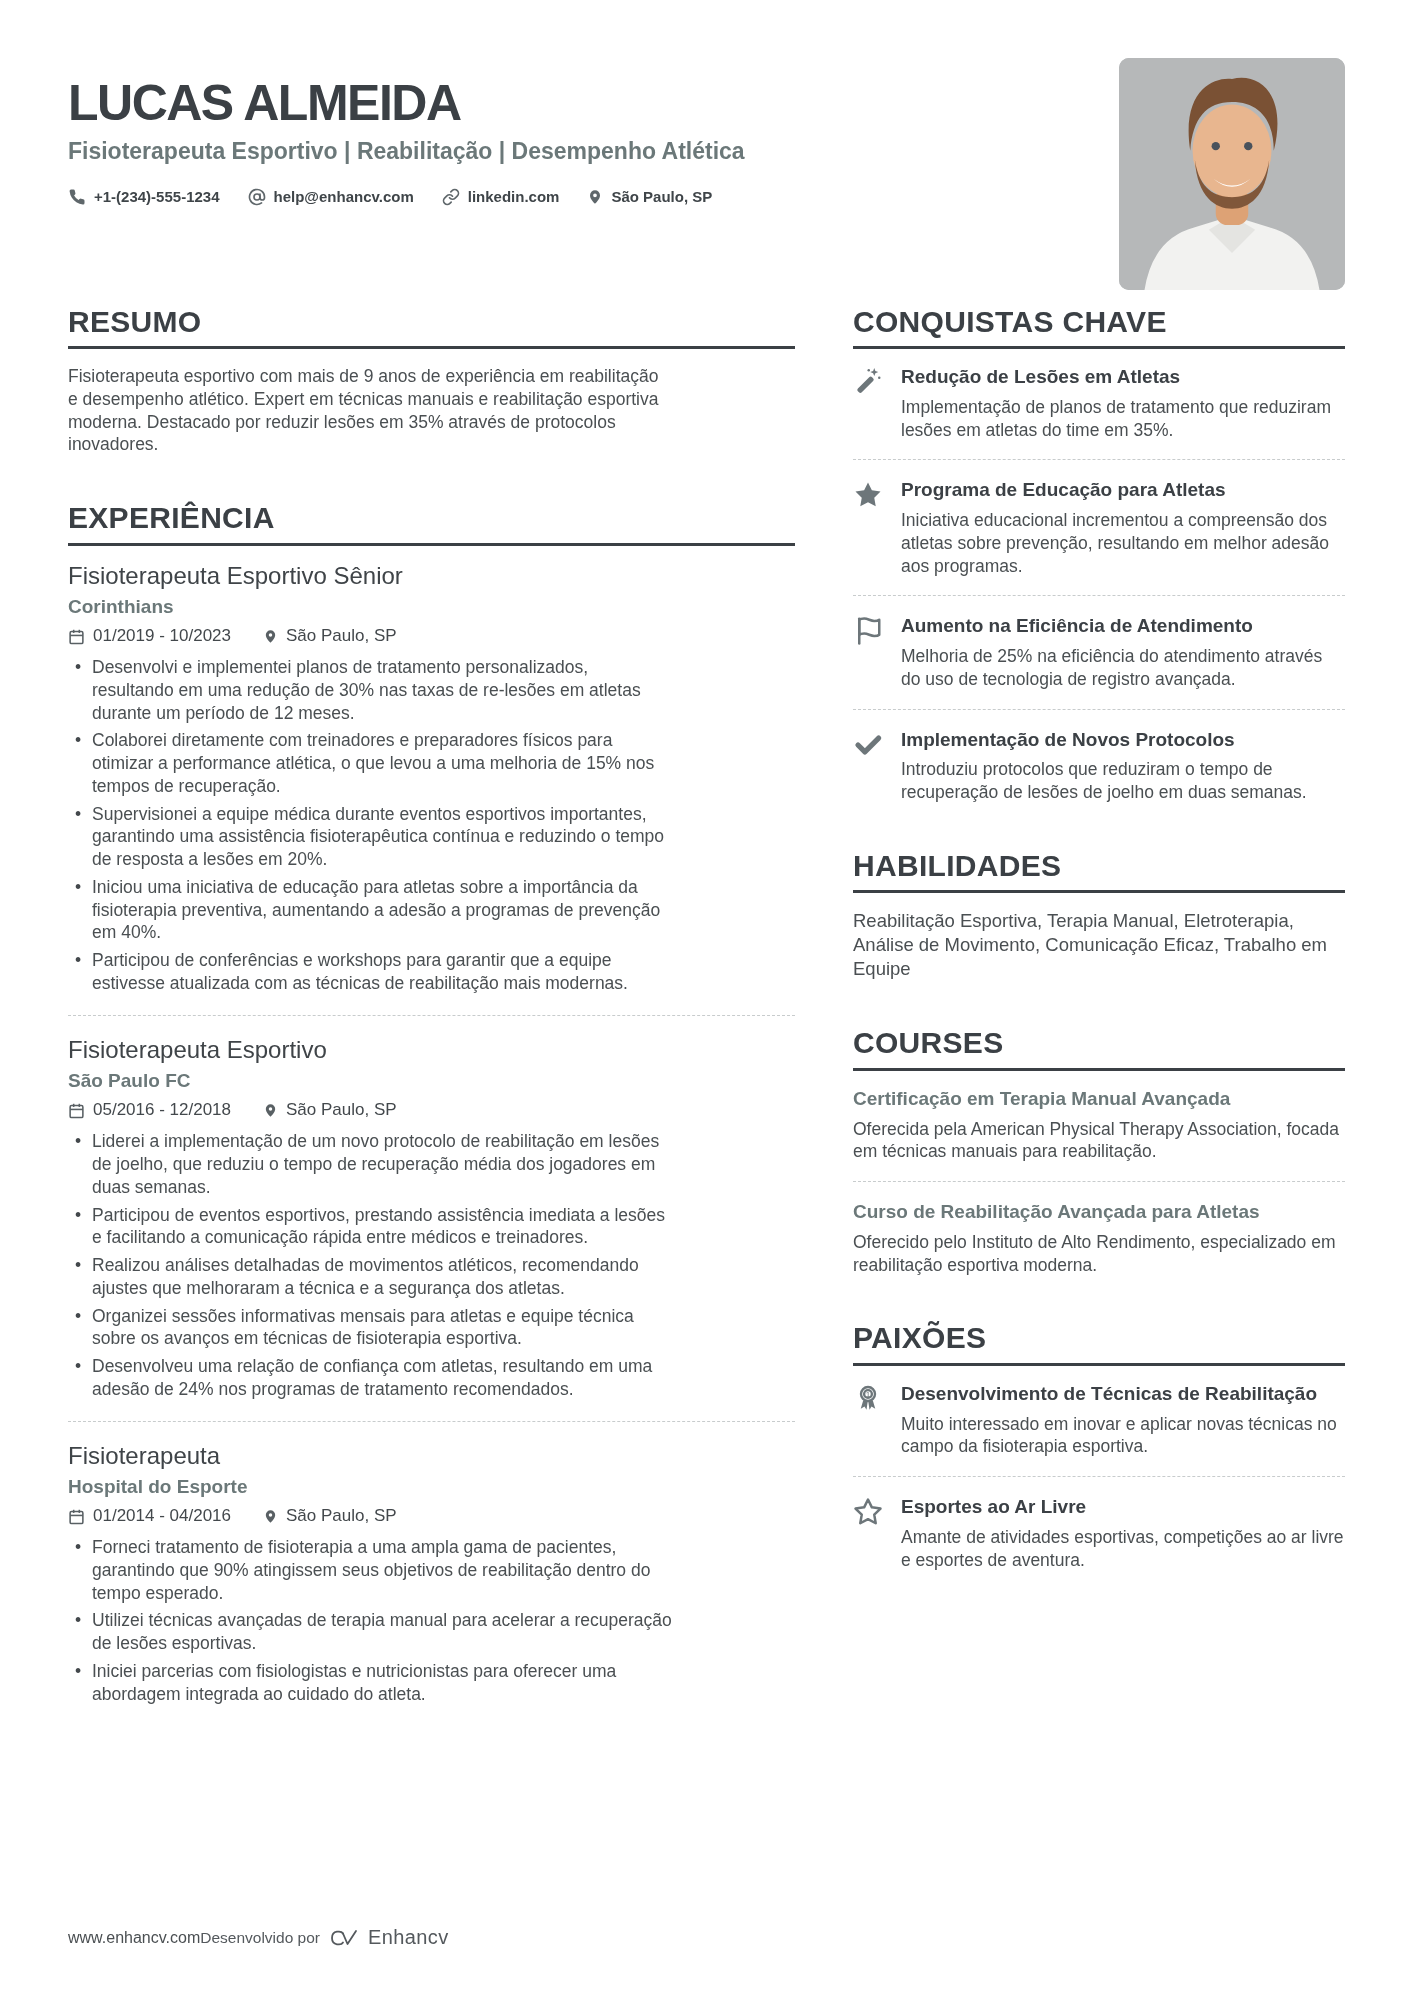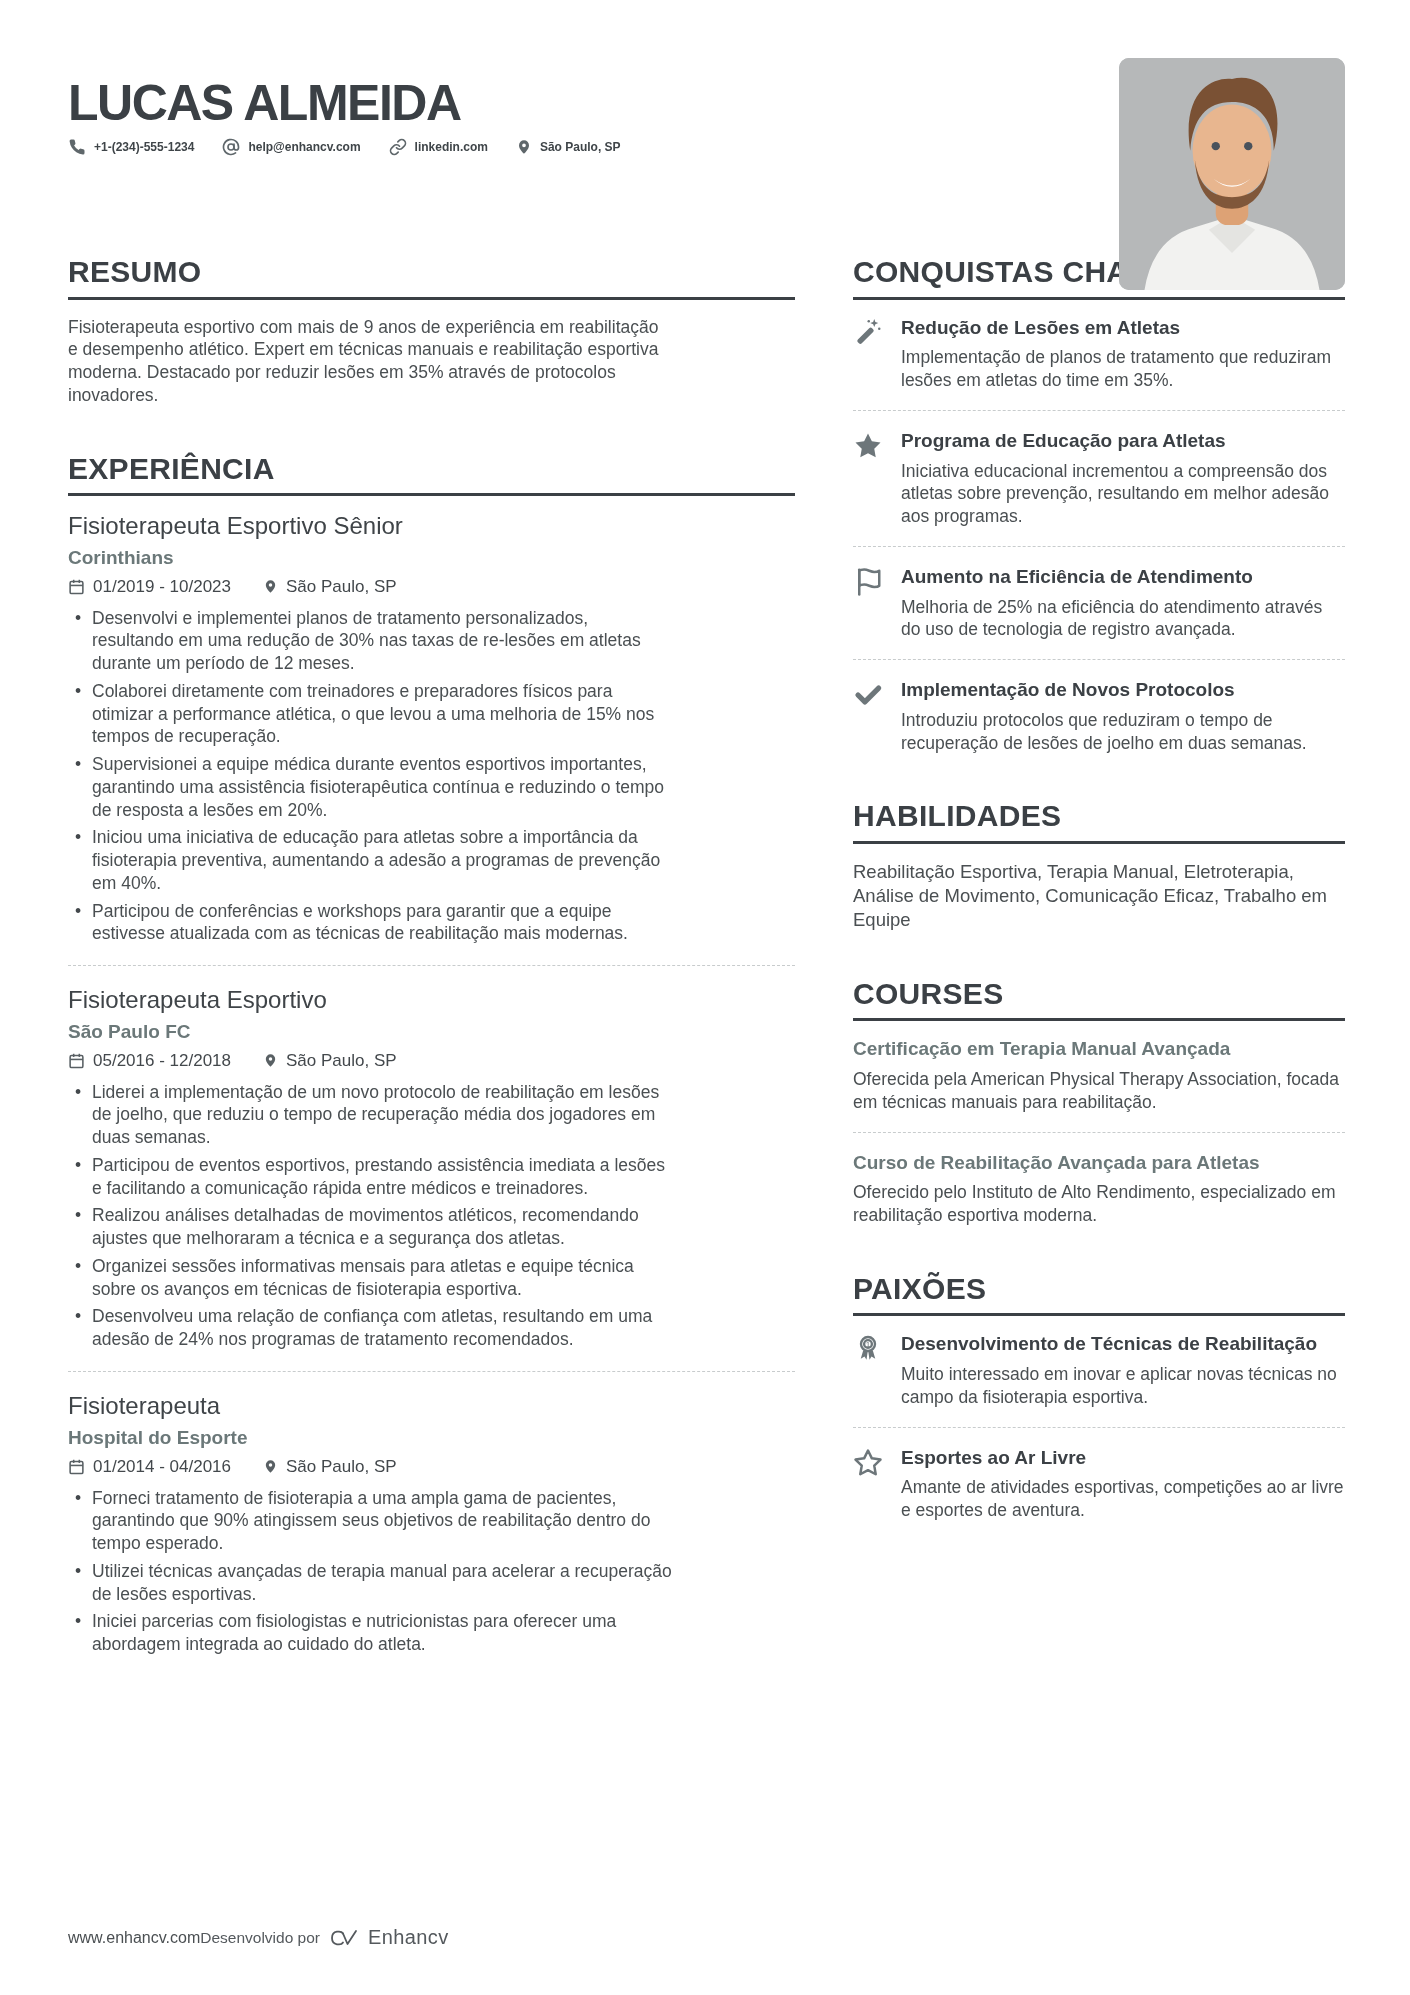--- a/index.html
+++ b/index.html
@@ -13,21 +13,21 @@
   html,body{margin:0;padding:0;}
   body{
     width:1410px;height:1995px;position:relative;background:#ffffff;
     font-family:"Liberation Sans","DejaVu Sans",sans-serif;color:var(--body);
   }
   .page{position:absolute;inset:0;padding:78px 65px 0 68px;box-sizing:border-box;overflow:hidden;}
 
   
   h1{font-size:50px;font-weight:700;letter-spacing:-1.5px;line-height:1;margin:0 0 10px;color:var(--heading);}
   .subtitle{font-size:23px;font-weight:700;color:var(--accent);line-height:1.2;margin:0 0 22px;}
-  .contact-row{display:flex;align-items:center;gap:28px;font-size:12px;font-weight:700;color:#3f4549;}
+  .contact-row{display:flex;align-items:center;gap:28px;font-size:15px;font-weight:700;color:#3f4549;}
   .contact-item{display:inline-flex;align-items:center;gap:8px;}
   .contact-item svg{color:#5f676b;display:block;}
   .photo{position:absolute;top:58px;right:65px;width:226px;height:232px;border-radius:10px;overflow:hidden;background:#b5b7b8;}
   .photo svg{display:block;width:100%;height:100%;}
 
   
   .columns{display:flex;gap:58px;margin-top:100px;}
   .col-left{width:727px;flex:none;}
   .col-right{width:492px;flex:none;}
 
@@ -65,20 +65,21 @@
   .powered svg{display:block;color:#54595d;}
   .brand{font-size:20px;letter-spacing:.4px;color:#54595d;}
 </style>
 </head>
 <body>
 
 <div class="page">
 
   <header>
     <h1>LUCAS ALMEIDA</h1>
+    <div class="subtitle">Fisioterapeuta Esportivo | Reabilitação | Desempenho Atlética</div>
     <div class="contact-row">
       <span class="contact-item">
         <span>
             <svg width="18" height="18" viewBox="0 0 24 24" fill="currentColor">
               <path d="M22 16.92v3a2 2 0 0 1-2.18 2 19.79 19.79 0 0 1-8.63-3.07 19.5 19.5 0 0 1-6-6A19.79 19.79 0 0 1 2.12 4.18 2 2 0 0 1 4.11 2h3a2 2 0 0 1 2 1.72 12.84 12.84 0 0 0 .7 2.81 2 2 0 0 1-.45 2.11L8.09 9.91a16 16 0 0 0 6 6l1.27-1.27a2 2 0 0 1 2.11-.45 12.84 12.84 0 0 0 2.81.7A2 2 0 0 1 22 16.92z"></path>
             </svg>
           </span>
         <span>+1-(234)-555-1234</span>
       </span>
       <span class="contact-item">

